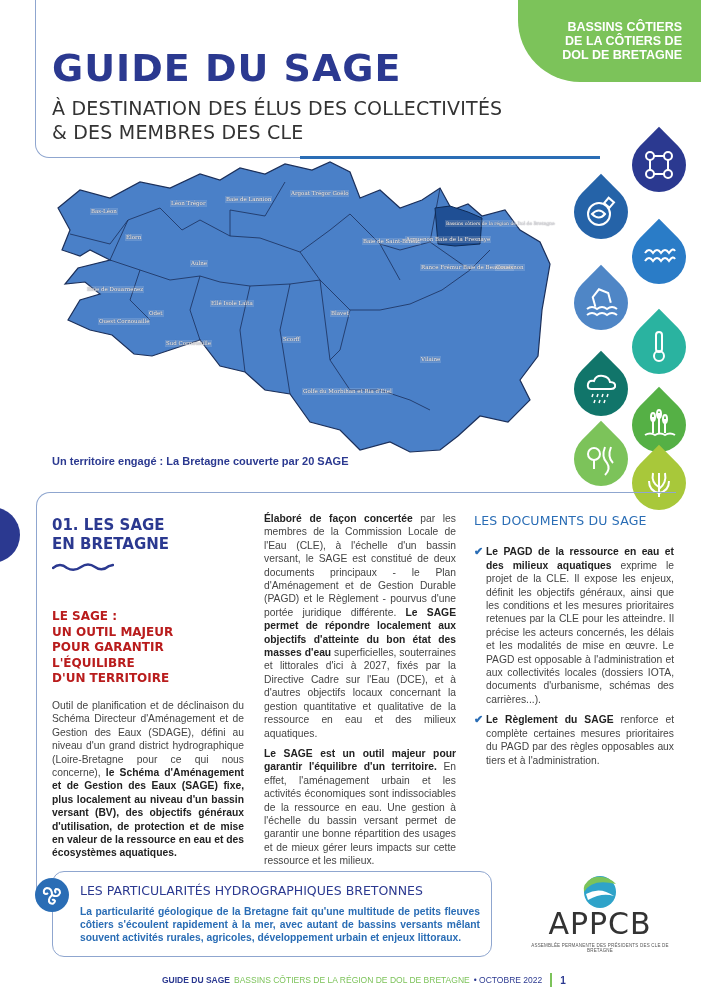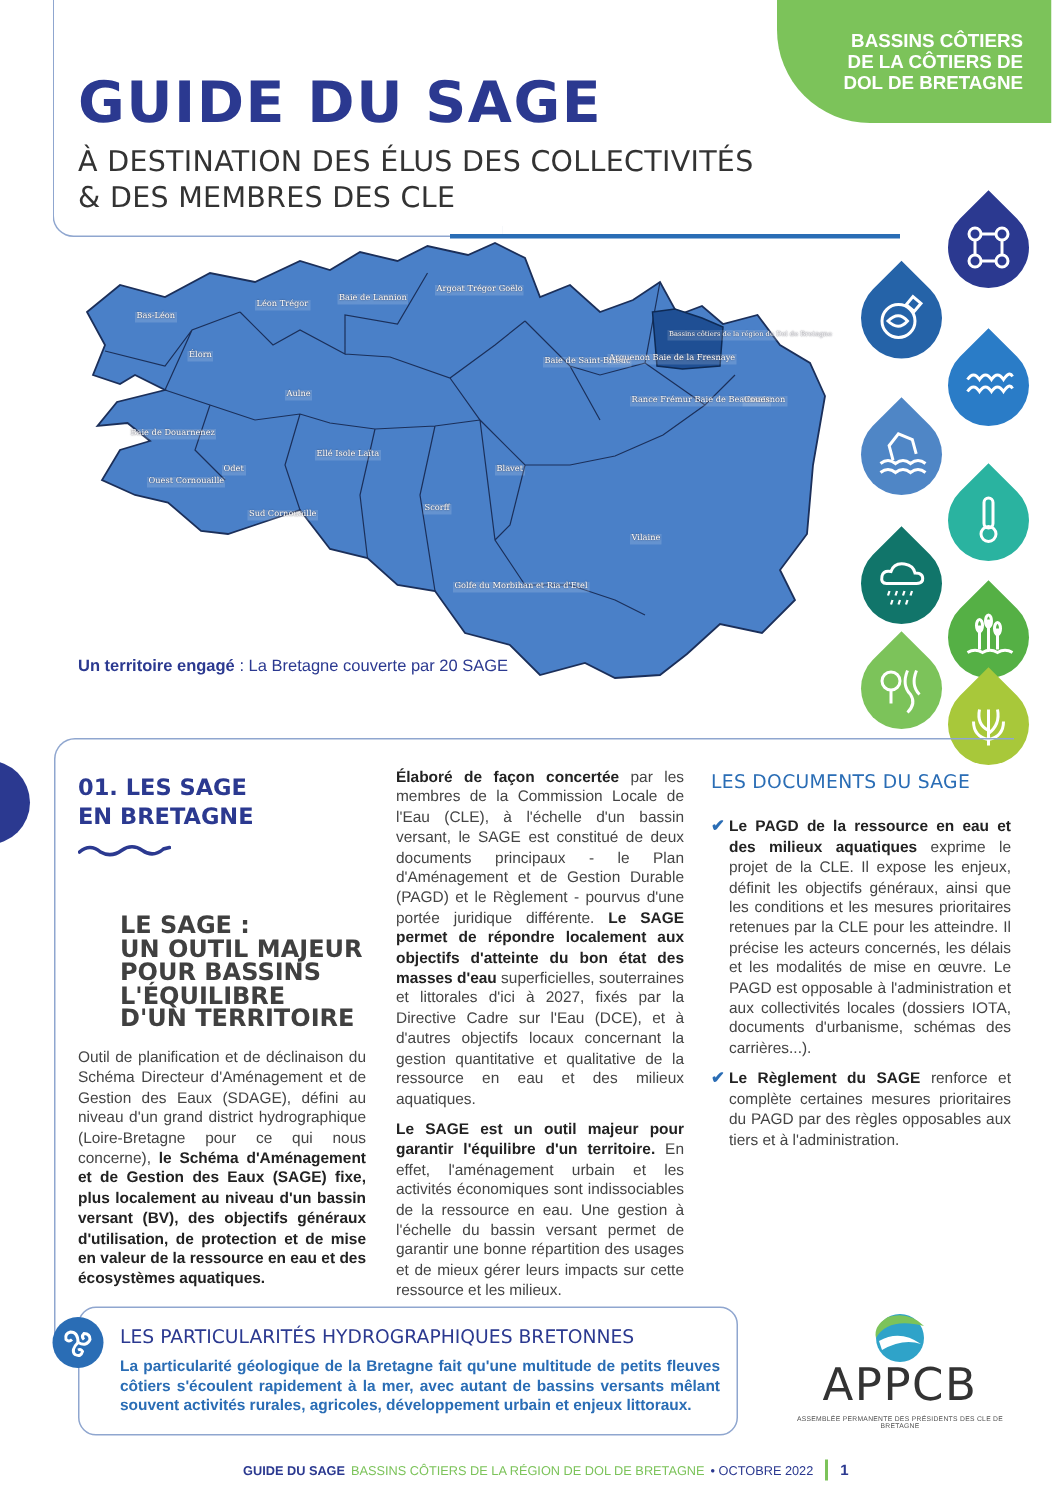--- a/index.html
+++ b/index.html
@@ -35,21 +35,21 @@
   .region-badge span { display: block; }
 
   
   .map { position: absolute; left: 50px; top: 160px; width: 520px; height: 300px; }
   .map-label {
     position: absolute; font-size: 5.5px; color: #fff; background: rgba(255,255,255,0.15);
     padding: 0 1px; line-height: 7px; text-align: center; white-space: nowrap;
     text-shadow: 0 0 1px #223; font-family: "DejaVu Serif", serif;
   }
   .map-caption {
-    position: absolute; left: 52px; top: 438px; font-size: 11px; font-weight: normal; color: #2b3990;
+    position: absolute; left: 52px; top: 455px; font-size: 11px; font-weight: bold; color: #2b3990;
   }
   .map-caption b { color: #2b3990; }
   .drop-wrap { position: absolute; width: 62px; height: 80px; }
   .drop-wrap .shape {
     position: absolute; left: 4px; top: 20px; width: 54px; height: 54px;
     border-radius: 50% 0 50% 50%; transform: rotate(-45deg);
   }
   .drop-wrap svg { position: absolute; left: 13px; top: 29px; width: 36px; height: 36px; }
 
   
@@ -65,22 +65,22 @@
     border-top-left-radius: 14px;
   }
   .sec-title {
     position: absolute; left: 52px; top: 516px;
     font-family: "DejaVu Sans", sans-serif; font-weight: bold; font-size: 15px;
     line-height: 19px; color: #2b3990;
   }
   .squiggle { position: absolute; left: 52px; top: 562px; }
   .sub-title {
     position: absolute; left: 52px; top: 609px; width: 190px;
-    font-family: "DejaVu Sans", sans-serif; font-weight: bold; font-size: 16px;
-    line-height: 15.5px; color: #404040; margin-left: 28px;
+    font-family: "DejaVu Sans", sans-serif; font-weight: bold; font-size: 12px;
+    line-height: 15.5px; color: #b91c1c;
   }
   .col {
     position: absolute; font-size: 10.3px; line-height: 13.4px; text-align: justify; color: #444;
     hyphens: auto;
   }
   .col b { color: #222; }
   .col p { margin-bottom: 7px; }
   .col1 { left: 52px; top: 699px; width: 192px; }
   .col2 { left: 264px; top: 512px; width: 192px; }
   .col3 { left: 474px; top: 514px; width: 200px; }
@@ -276,21 +276,21 @@
   <div>01. LES SAGE</div>
   <div>EN BRETAGNE</div>
 </div>
 <svg class="squiggle" width="62" height="10" viewBox="0 0 62 10">
   <path d="M1,6 Q8,0 15,6 Q22,10 29,5 Q36,0 43,5 Q50,10 57,4 L61,3" fill="none" stroke="#2b3990" stroke-width="2.4" stroke-linecap="round"></path>
 </svg>
 
 <div class="sub-title">
   <div>LE SAGE :</div>
   <div>UN OUTIL MAJEUR</div>
-  <div>POUR BASSINS</div>
+  <div>POUR GARANTIR</div>
   <div>L'ÉQUILIBRE</div>
   <div>D'UN TERRITOIRE</div>
 </div>
 
 <div class="col col1">
   <p><span>Outil de planification et de déclinaison du Schéma Directeur d'Aménagement et de Gestion des Eaux (SDAGE), défini au niveau d'un grand district hydrographique (Loire-Bretagne pour ce qui nous concerne), </span><b>le Schéma d'Aménagement et de Gestion des Eaux (SAGE) fixe, plus localement au niveau d'un bassin versant (BV), des objectifs généraux d'utilisation, de protection et de mise en valeur de la ressource en eau et des écosystèmes aquatiques.</b></p>
 </div>
 
 <div class="col col2">
   <p><b>Élaboré de façon concertée</b><span> par les membres de la Commission Locale de l'Eau (CLE), à l'échelle d'un bassin versant, le SAGE est constitué de deux documents principaux - le Plan d'Aménagement et de Gestion Durable (PAGD) et le Règlement - pourvus d'une portée juridique différente. </span><b>Le SAGE permet de répondre localement aux objectifs d'atteinte du bon état des masses d'eau</b><span> superficielles, souterraines et littorales d'ici à 2027, fixés par la Directive Cadre sur l'Eau (DCE), et à d'autres objectifs locaux concernant la gestion quantitative et qualitative de la ressource en eau et des milieux aquatiques.</span></p>

